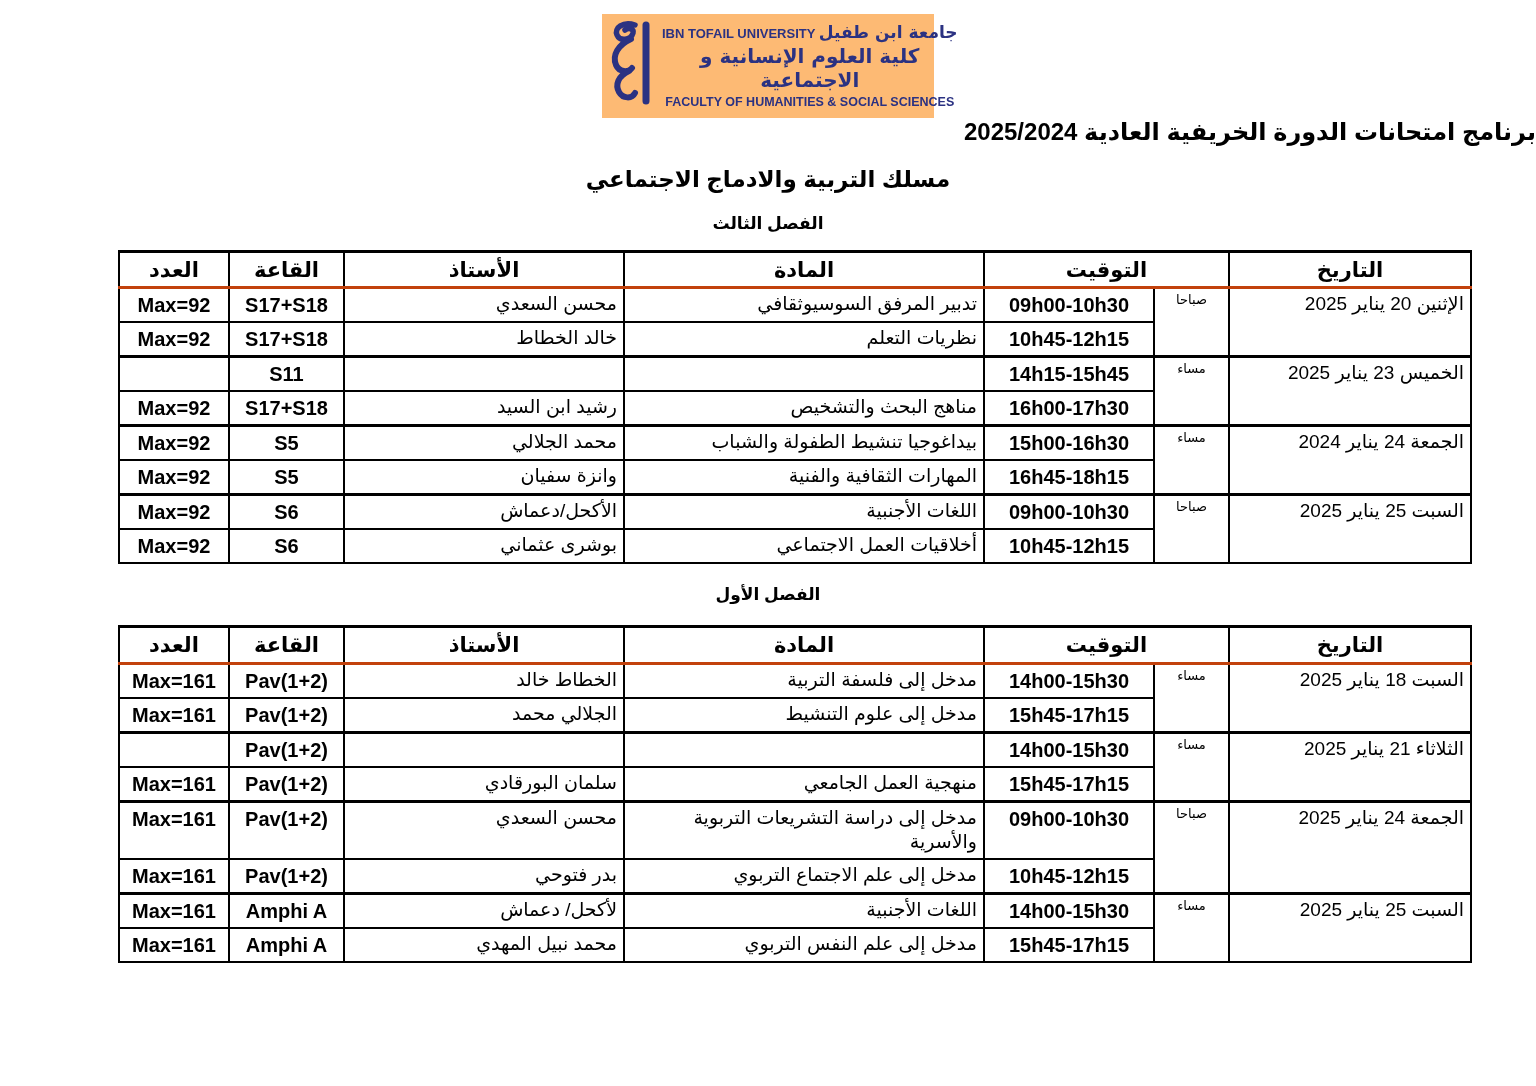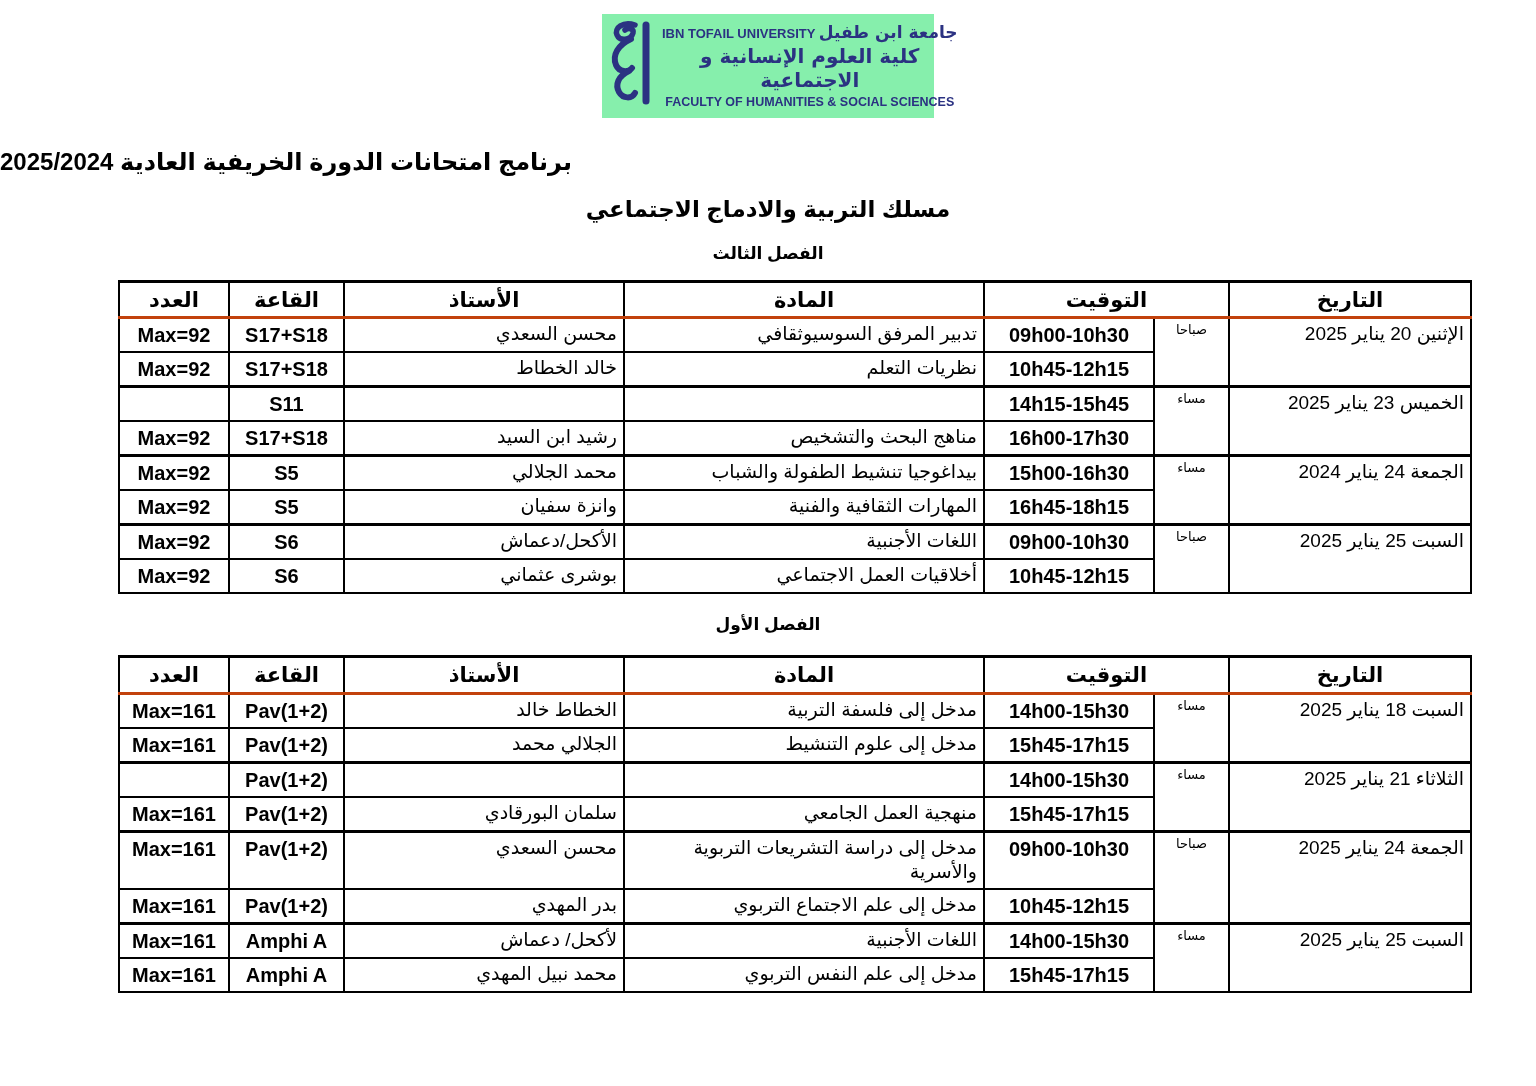--- a/index.html
+++ b/index.html
@@ -6,33 +6,33 @@
   html,body { background:#ffffff; }
   body {
     width:1536px; height:1086px; overflow:hidden;
     font-family:"Liberation Sans","DejaVu Sans",sans-serif;
     color:#000;
   }
 
   
   .logo-wrap { display:flex; justify-content:center; padding-top:14px; }
   .logo {
-    width:332px; min-height:96px; background:#86efac;
+    width:332px; min-height:96px; background:#fdba74;
     display:flex; align-items:center; gap:8px; padding:5px 10px 7px 6px;
   }
   .logo-mark { flex:0 0 auto; }
   .logo-text { flex:1 1 auto; text-align:center; color:#2b3282; direction:ltr; }
   .logo-l1 { font-size:13px; font-weight:bold; white-space:nowrap; }
   .logo-l1 .ar { font-size:17px; font-family:"DejaVu Sans",sans-serif; }
   .logo-l2 { font-size:20px; font-weight:bold; margin-top:2px; font-family:"DejaVu Sans",sans-serif; }
   .logo-l3 { font-size:12.5px; font-weight:bold; margin-top:3px; white-space:nowrap; }
 
   
   .content { direction:rtl; }
-  .title-main    { text-align:left; font-weight:bold; font-size:24px; margin-top:30px; }
+  .title-main    { text-align:right; font-weight:bold; font-size:24px; }
   .title-track   { text-align:center; font-weight:bold; font-size:23px; margin-top:20px; }
   .section-title { text-align:center; font-weight:bold; font-size:17px; margin-top:20px; margin-bottom:16px; }
   .section-title.second { margin-bottom:20px; }
 
   
   table.exam {
     border-collapse:collapse; table-layout:fixed;
     width:1352px; margin:0 64px 0 auto;
     font-size:20px; border:2px solid #000;
   }
@@ -236,21 +236,21 @@
       <td class="c-period" rowspan="2">صباحا</td>
       <td class="c-time">09h00-10h30</td>
       <td class="c-subject">مدخل إلى دراسة التشريعات التربوية والأسرية</td>
       <td class="c-teacher">محسن السعدي</td>
       <td class="c-room">Pav(1+2)</td>
       <td class="c-count">Max=161</td>
     </tr>
     <tr>
       <td class="c-time">10h45-12h15</td>
       <td class="c-subject">مدخل إلى علم الاجتماع التربوي</td>
-      <td class="c-teacher">بدر المهدي</td>
+      <td class="c-teacher">بدر فتوحي</td>
       <td class="c-room">Pav(1+2)</td>
       <td class="c-count">Max=161</td>
     </tr>
 
     <tr class="group-start">
       <td class="c-date" rowspan="2">السبت 25 يناير 2025</td>
       <td class="c-period" rowspan="2">مساء</td>
       <td class="c-time">14h00-15h30</td>
       <td class="c-subject">اللغات الأجنبية</td>
       <td class="c-teacher">لأكحل/ دعماش</td>

